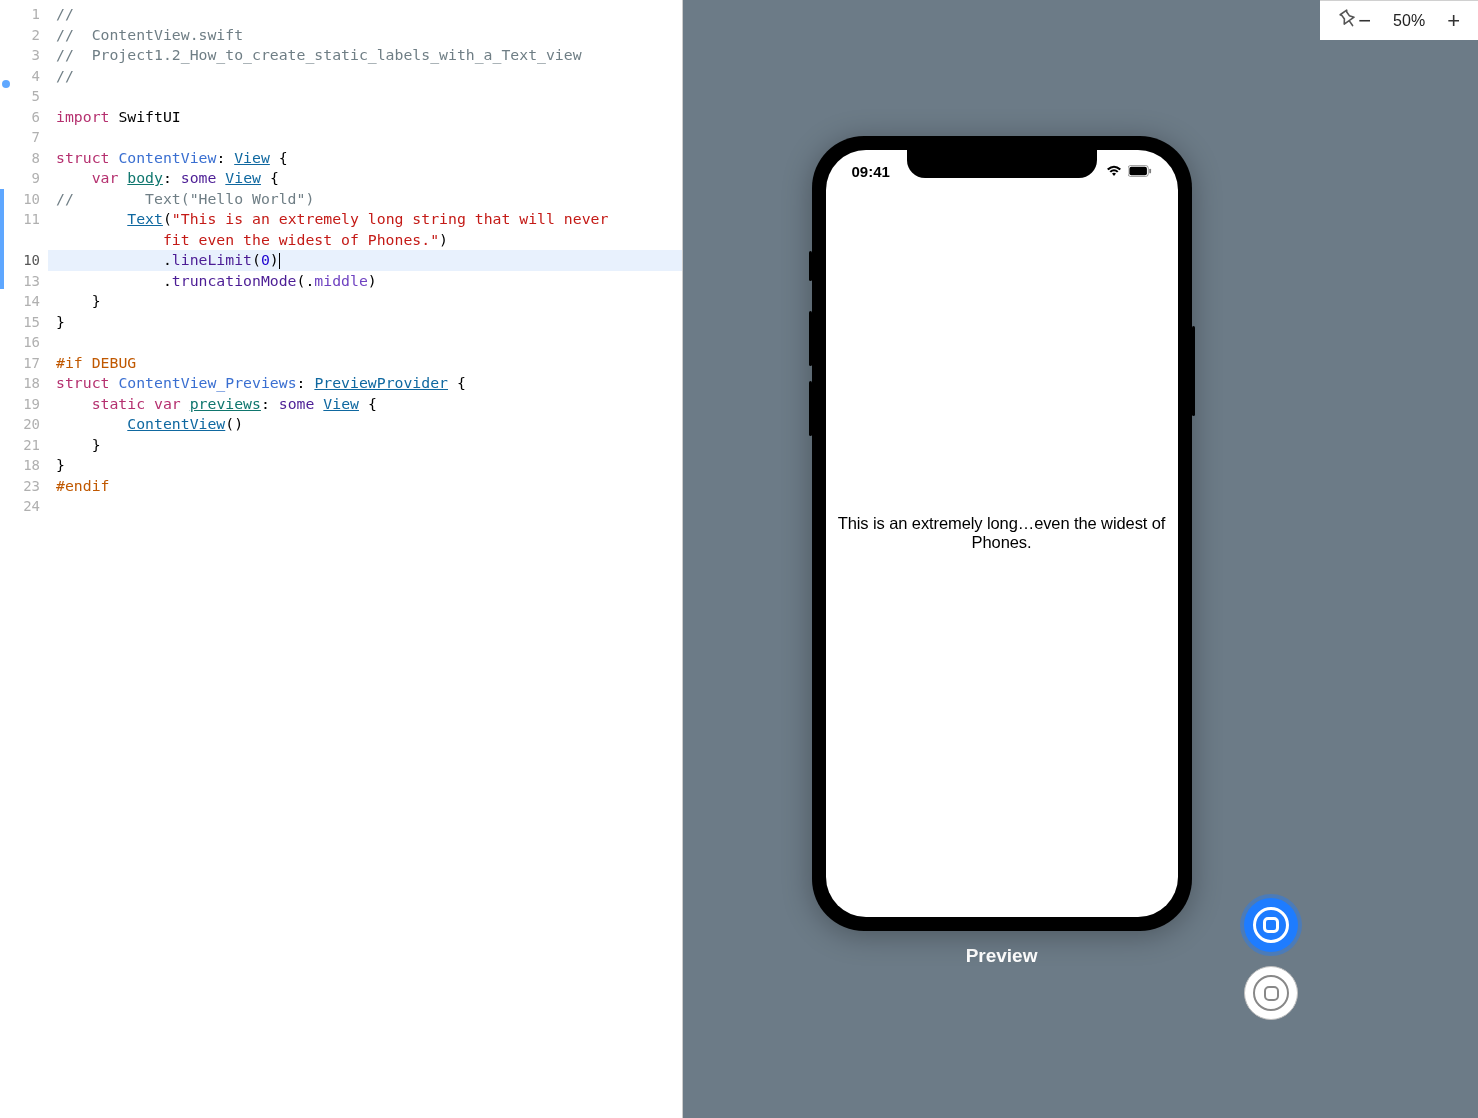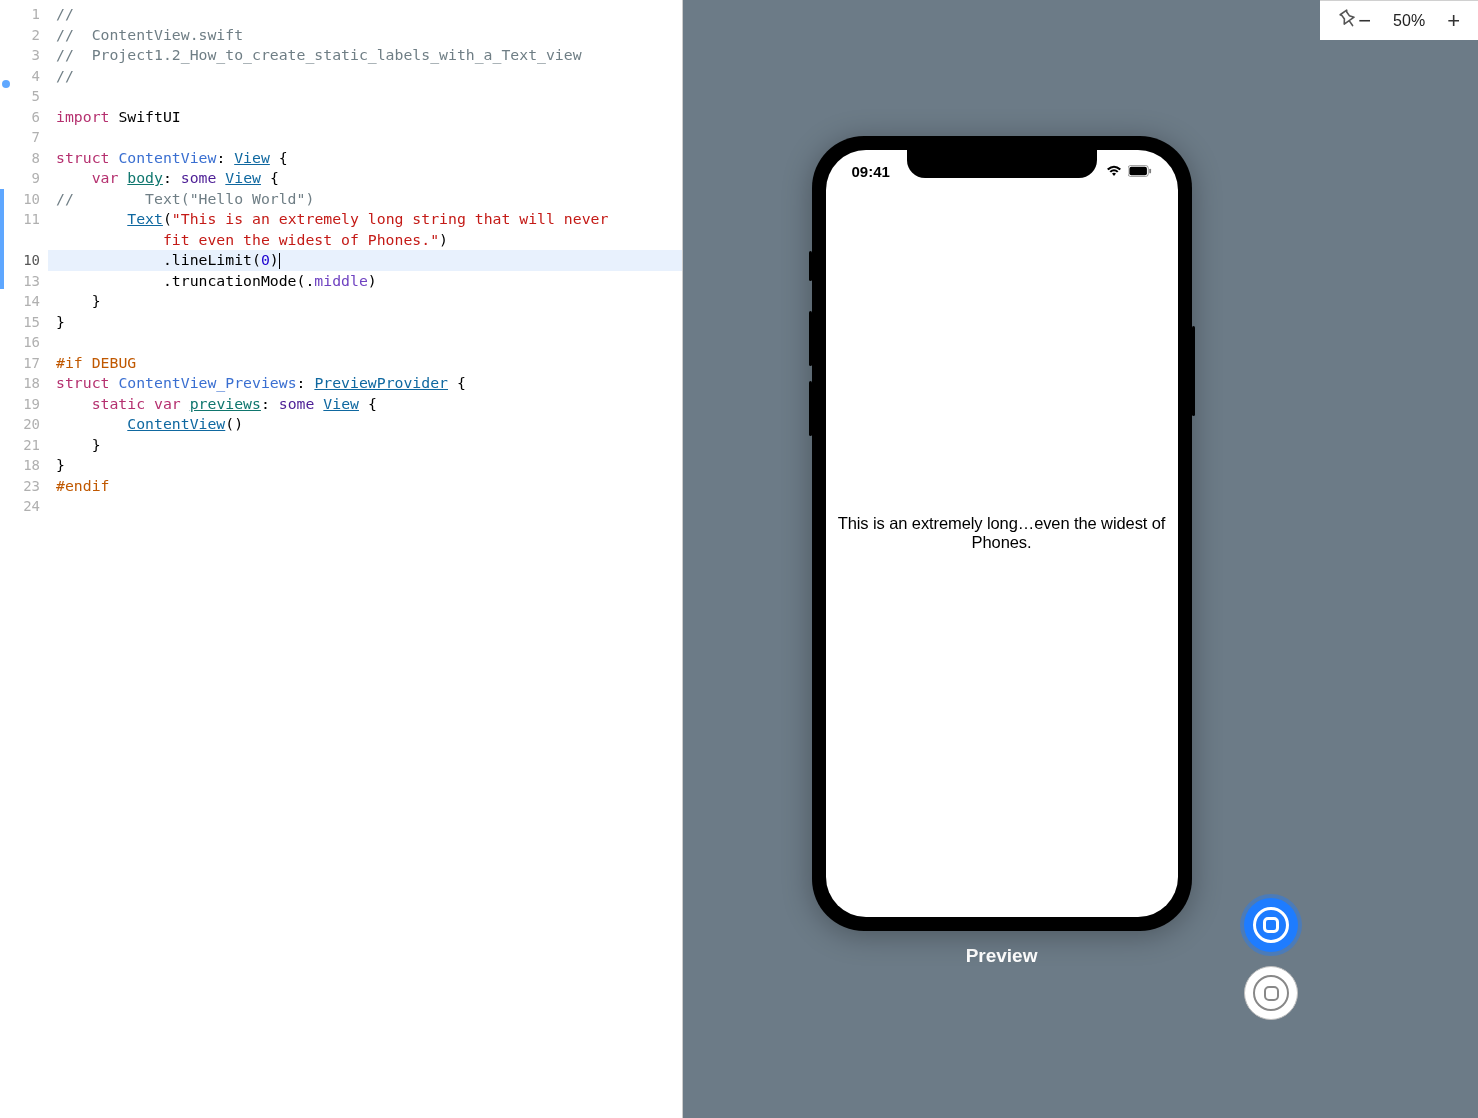--- a/index.html
+++ b/index.html
@@ -44,21 +44,21 @@
       overflow: hidden;
       color: #000;
     }
     .code-line { height: 20.5px; padding-left: 8px; position: relative; }
     .code-line.highlighted { background: #e8f1fd; }
     .c-comment { color: #6f7e85; }
     .c-keyword { color: #b5306f; font-weight: 500; }
     .c-keyword2 { color: #4c1d95; }
     .c-type { color: #3a6fd1; }
     .c-type2 { color: #0f68a0; text-decoration: underline; }
-    .c-method { color: #000000; }
+    .c-method { color: #4c1d95; }
     .c-string { color: #c41a16; }
     .c-number { color: #1c00cf; }
     .c-preproc { color: #c05800; }
     .c-ident { color: #0f766e; text-decoration: underline; }
     .c-enum { color: #6f42c1; }
     .cursor {
       display: inline-block;
       width: 1px;
       height: 16px;
       background: #000;

